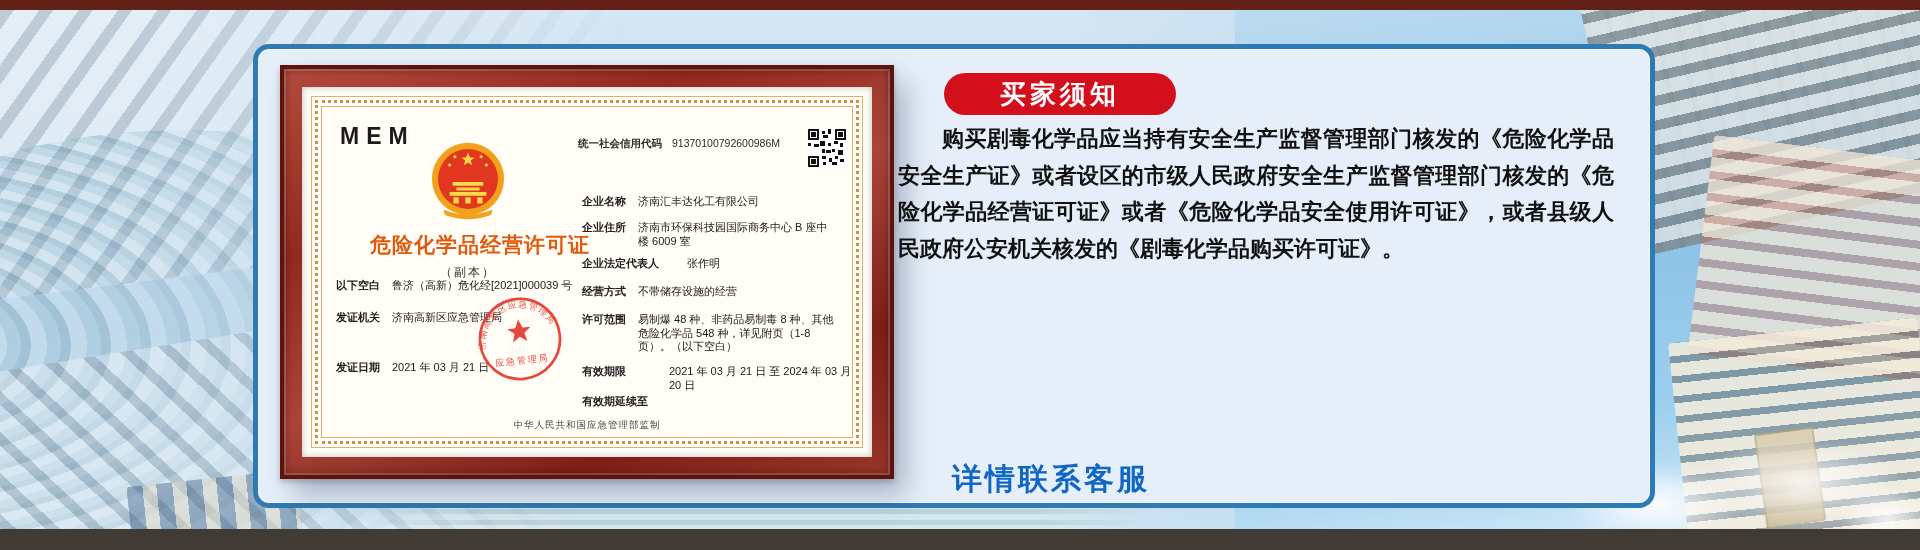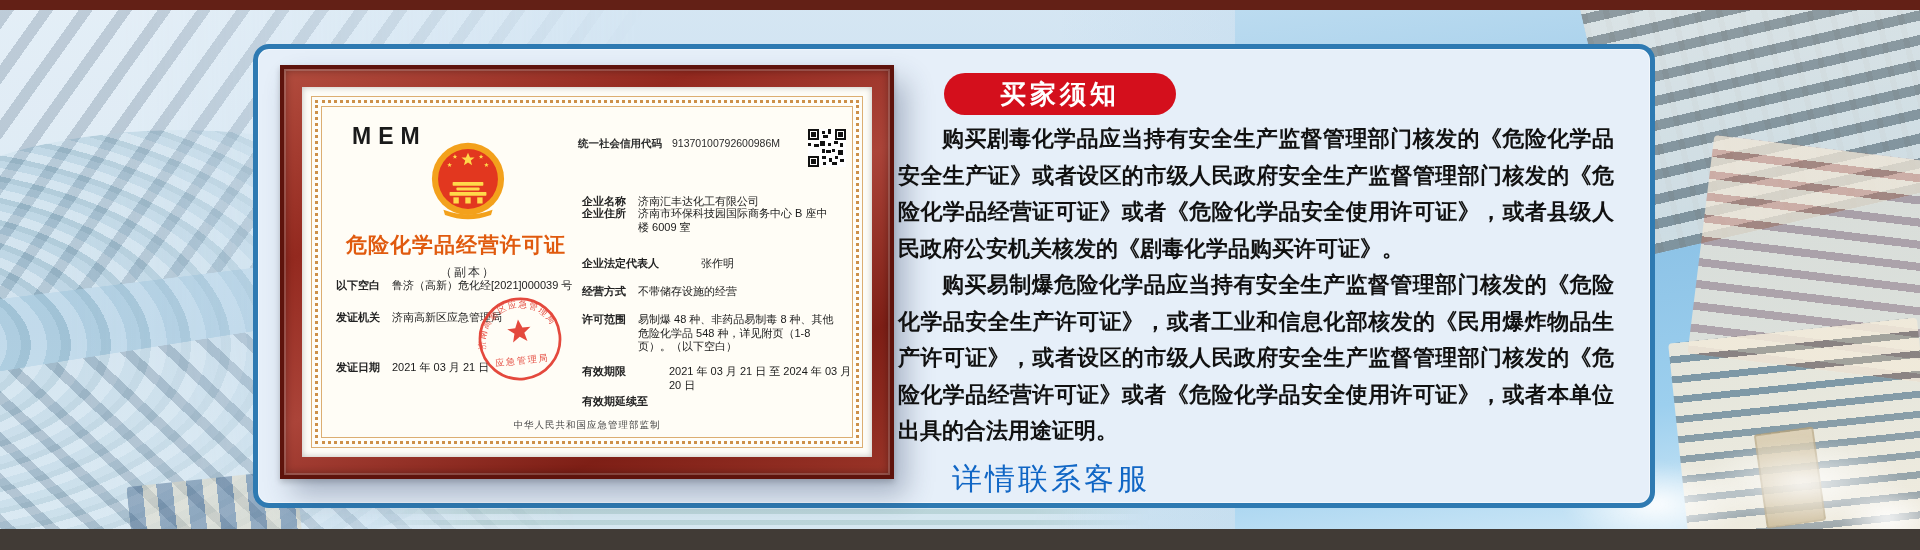--- a/index.html
+++ b/index.html
@@ -98,28 +98,28 @@
     box-shadow:inset 0 0 0 2px rgba(255,255,255,.18), inset 0 0 10px rgba(0,0,0,.45),
                12px 16px 26px rgba(40,55,90,.32), 0 3px 6px rgba(0,0,0,.2);
   }
   .cert-paper { width:100%; height:100%; background:#fdfcf7; padding:9px;
     box-shadow:inset 0 0 6px rgba(0,0,0,.25); }
   .cert-ornate { width:100%; height:100%; border:1px solid #dcae72; padding:3px; }
   .cert-ornate2 { width:100%; height:100%; border:3px dotted #cd9049; padding:3px; background:#fffef9; }
   .cert-content { position:relative; width:100%; height:100%; border:1px solid #dcae72;
     background:#fffdf6; color:#1c1c1c; }
 
-  .mem { position:absolute; left:30px; top:16px; font-size:23px; font-weight:bold;
+  .mem { position:absolute; left:18px; top:16px; font-size:23px; font-weight:bold;
     letter-spacing:7px; color:#1a1a1a;text-align:right; }
   .emblem { position:absolute; left:100px; top:32px; width:92px; height:86px; }
   .credit-line { position:absolute; left:256px; top:30px; font-size:10.5px; display:flex; gap:10px;
     color:#2b2b2b; font-weight:bold; white-space:nowrap; }
   .credit-line .cval { font-weight:normal; }
   .qr { position:absolute; right:6px; top:22px; width:38px; height:38px; }
-  .cert-title { position:absolute; left:24px; top:124px; width:244px; text-align:left;
+  .cert-title { position:absolute; left:24px; top:124px; width:244px; text-align:right;
     font-size:21px; font-weight:bold; letter-spacing:1px; color:var(--title-orange,#e05a0e); }
   .cert-sub { position:absolute; left:24px; top:157px; width:244px; text-align:center;
     font-size:12px; color:#333; letter-spacing:2px; }
 
   .crow { position:absolute; display:flex; gap:12px; font-size:11px; line-height:13.5px; }
   .crow .clabel { font-weight:bold; color:#222; white-space:nowrap; }
   .crow .cval { color:#1a1a1a; }
   .col-left  { left:14px; }
   .col-right { left:260px; }
 
@@ -131,21 +131,21 @@
   
   .badge { position:absolute; left:686px; top:24px; width:232px; height:42px;
     background:var(--badge-red,#d40f1c); border-radius:21px;
     display:flex; align-items:center; justify-content:center;
     color:#fff; font-size:26px; font-weight:bold; letter-spacing:4px; }
   .paras { position:absolute; left:640px; top:72px; width:716px;
     font-size:22px; line-height:36.5px; font-weight:600; color:#111;
     text-align:justify; }
   .paras p { text-indent:2em; }
   .contact { position:absolute; left:694px; top:410px;
-    font-size:30px; font-weight:normal; letter-spacing:3px;
+    font-size:30px; font-weight:bold; letter-spacing:3px;
     color:var(--contact-blue,#1066c5); cursor:pointer; }
 </style>
 </head>
 <body style="--badge-red: #d40f1c; --contact-blue: #1066c5; --panel-border: #2e7ab2; --title-orange: #e05a0e; --wood-frame: #8e2d22; --seal-red: #e23a2e;">
 
 <div class="layer bg-base"></div>
 <div class="layer bg-left-stripes-top"></div>
 <div class="layer bg-dome"></div>
 <div class="layer bg-left-stripes-bottom"></div>
 <div class="layer bg-left-tower"></div>
@@ -245,27 +245,27 @@
         </div>
         <div class="crow col-left" style="top:254px;">
           <span class="clabel">发证日期</span>
           <span class="cval">2021 年 03 月 21 日</span>
         </div>
 
         <div class="crow col-right" style="top:88px;">
           <span class="clabel">企业名称</span>
           <span class="cval">济南汇丰达化工有限公司</span>
         </div>
-        <div class="crow col-right" style="top:100px;justify-content:flex-end;">
+        <div class="crow col-right" style="top:114px;justify-content:flex-end;">
           <span class="clabel">企业住所</span>
           <span class="cval" style="max-width:200px;">济南市环保科技园国际商务中心 B 座中楼 6009 室</span>
         </div>
         <div class="crow col-right" style="top:150px;">
           <span class="clabel">企业法定代表人</span>
-          <span class="cval" style="margin-left:30px;">张作明</span>
+          <span class="cval" style="margin-left:16px;">张作明</span>
         </div>
         <div class="crow col-right" style="top:178px;">
           <span class="clabel">经营方式</span>
           <span class="cval">不带储存设施的经营</span>
         </div>
         <div class="crow col-right" style="top:206px;">
           <span class="clabel">许可范围</span>
           <span class="cval" style="max-width:198px;">易制爆 48 种、非药品易制毒 8 种、其他危险化学品 548 种，详见附页（1-8 页）。（以下空白）</span>
         </div>
         <div class="crow col-right" style="top:258px;gap:43px;">
@@ -294,17 +294,16 @@
       </div>
           </div>
         </div>
     </div>
   </div>
 
   <div class="badge">买家须知</div>
 
   <div class="paras">
     <p>购买剧毒化学品应当持有安全生产监督管理部门核发的《危险化学品安全生产证》或者设区的市级人民政府安全生产监督管理部门核发的《危险化学品经营证可证》或者《危险化学品安全使用许可证》，或者县级人民政府公安机关核发的《剧毒化学品购买许可证》。</p>
-    <p>购买易制爆危险化学品应当持有安全生产监督管理部门核发的《危险化学品安全生产许可证》，或者工业和信息化部核发的《民用爆炸物品生产许可证》，或者设区的市级人民政府安全生产监督管理部门核发的《危险化学品经营许可证》或者《危险化学品安全使用许可证》，或者本单位出具的合法用途证明。</p>
   </div>
 
   <div class="contact">详情联系客服</div>
 </div>
 
 </body></html>

